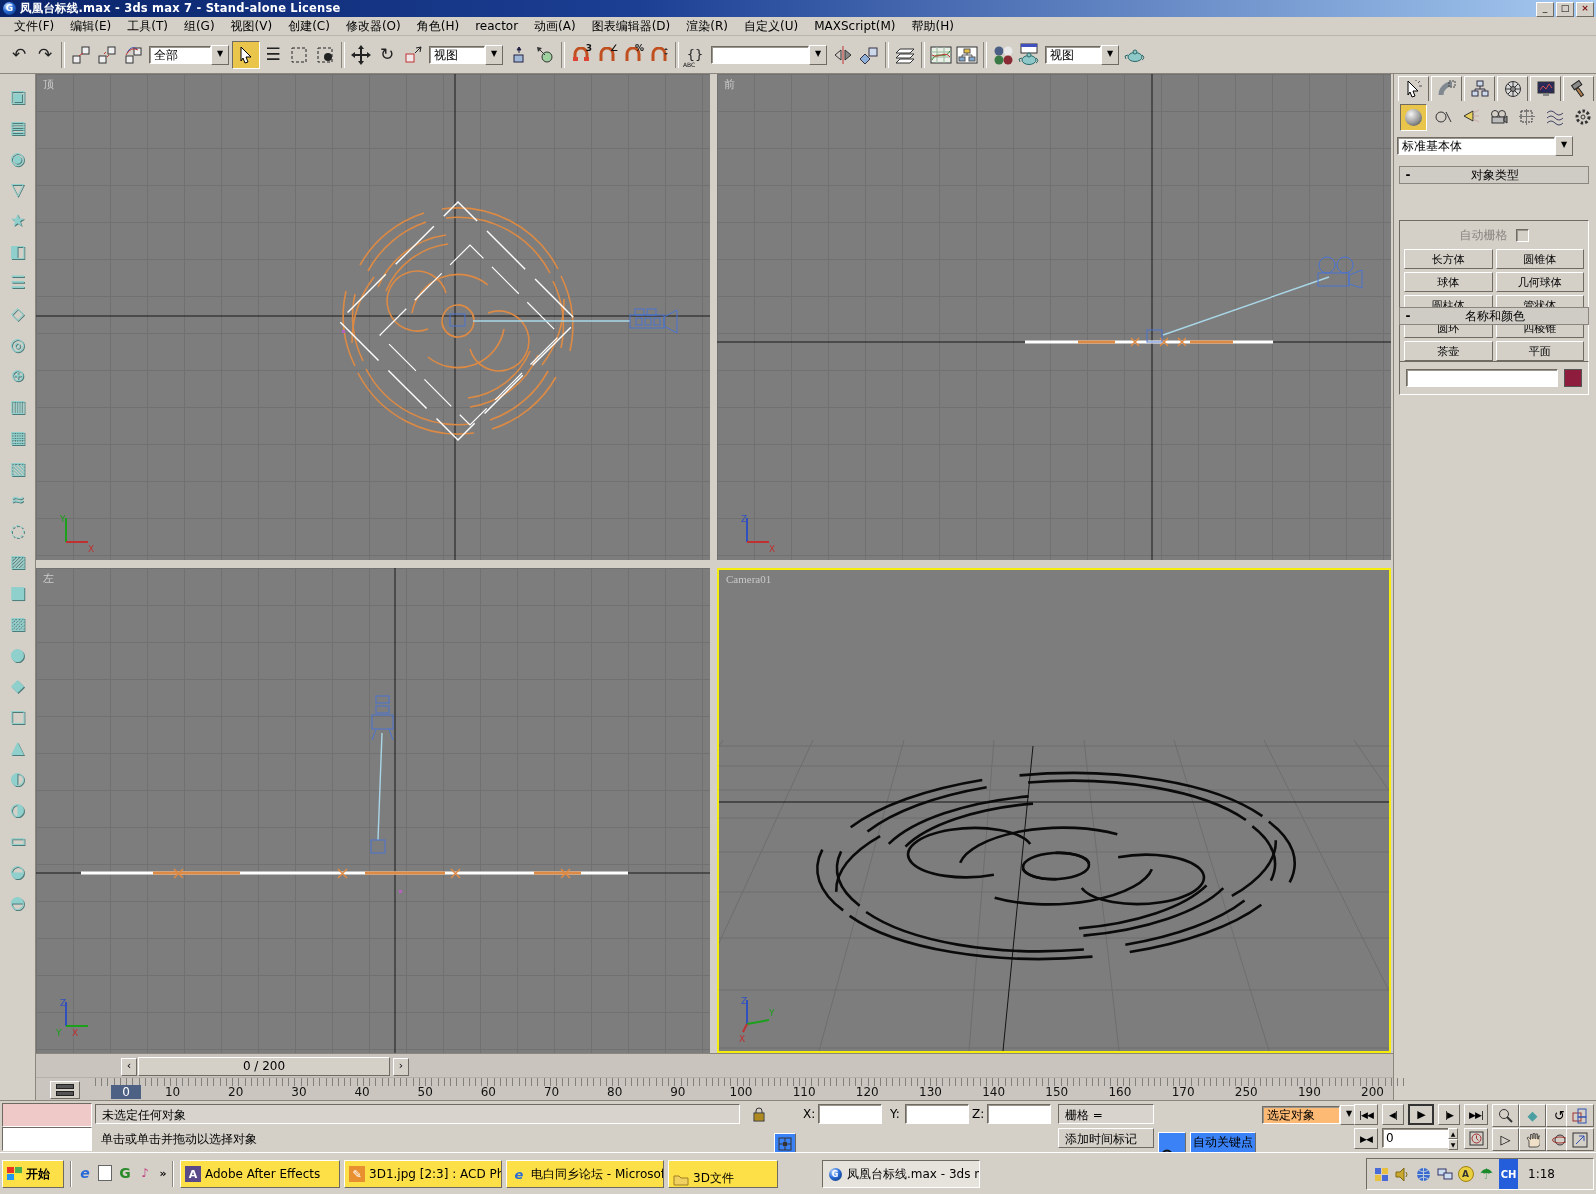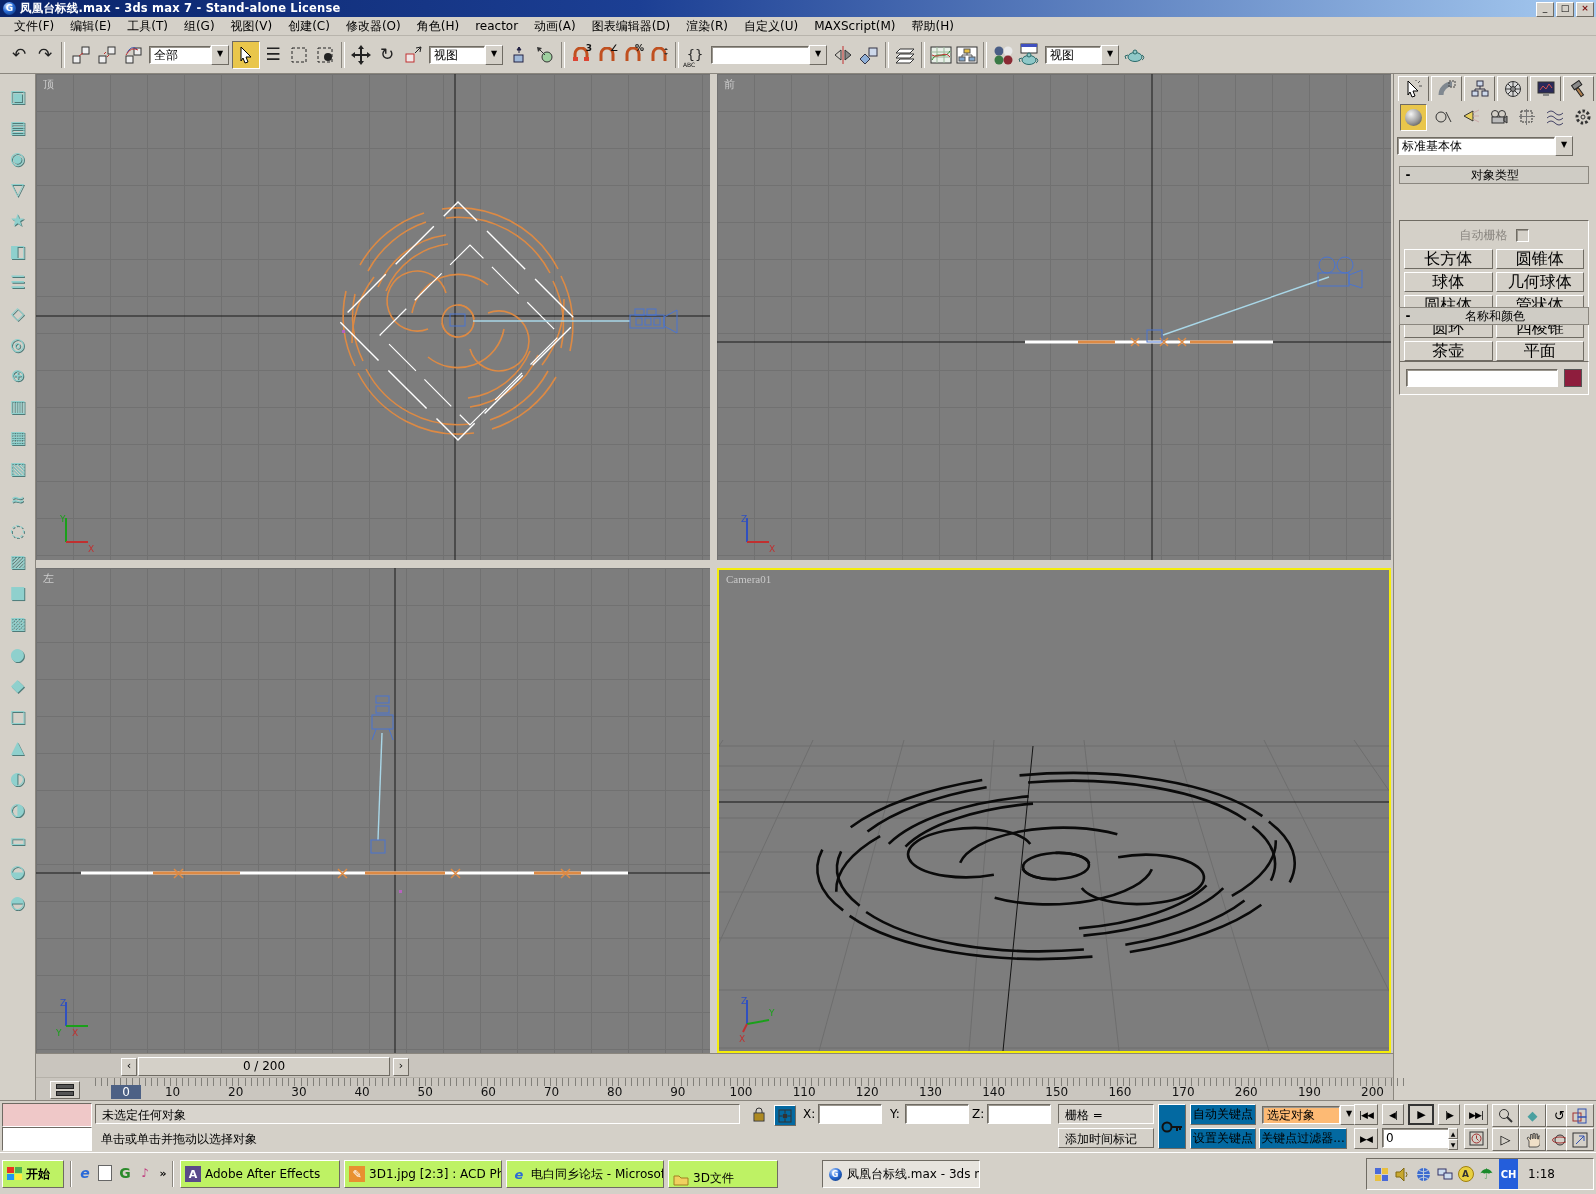--- a/index.html
+++ b/index.html
@@ -45,47 +45,47 @@
   .cptabs{position:absolute;left:4px;top:2px;display:flex;gap:2px;}
   .cptab{width:29px;height:24px;display:flex;align-items:center;justify-content:center;background:#d4d0c8;border:1px solid;border-color:#fff #6f6b63 #6f6b63 #fff;border-bottom:none;}
   .cpcats{position:absolute;left:6px;top:30px;display:flex;gap:3px;}
   .cpcat{width:25px;height:25px;display:flex;align-items:center;justify-content:center;}
   .cpcat.on{background:#e9c64b;border:1px solid;border-color:#6f6b63 #fff #fff #6f6b63;}
   .ball{width:17px;height:17px;border-radius:50%;background:radial-gradient(circle at 35% 30%,#f5f5f5,#9a9a9a 55%,#3c3c3c);}
   .rollout{position:absolute;left:5px;width:190px;}
   .rollhead{height:16px;background:#cfccc5;border:1px solid #8a867e;display:flex;align-items:center;font-size:12px;}
   .rollhead .minus{width:16px;text-align:center;font-weight:bold;}
   .rollhead .rtitle{flex:1;text-align:center;padding-right:14px;}
-  .obtn{height:18px;background:#d4d0c8;border:1px solid;border-color:#fff #6f6b63 #6f6b63 #fff;display:flex;align-items:center;justify-content:center;font-size:16px;}
+  .obtn{height:18px;background:#d4d0c8;border:1px solid;border-color:#fff #6f6b63 #6f6b63 #fff;display:flex;align-items:center;justify-content:center;font-size:11px;}
   
   #timeslider{left:36px;top:1053px;width:1357px;height:24px;background:#c9c5be;border-top:1px solid #8a867e;box-sizing:border-box;}
   .tsarrow{position:absolute;top:4px;width:14px;height:16px;background:#d4d0c8;border:1px solid;border-color:#fff #6f6b63 #6f6b63 #fff;text-align:center;line-height:14px;font-size:11px;}
   #tshandle{position:absolute;left:102px;top:3px;width:250px;height:17px;background:#d4d0c8;border:1px solid;border-color:#fff #6f6b63 #6f6b63 #fff;text-align:center;line-height:16px;font-size:12px;}
   #trackbar{left:36px;top:1077px;width:1357px;height:23px;background:#cac6bf;border-top:1px solid #b5b1a9;box-sizing:border-box;}
   #ruler{position:absolute;left:59px;top:0;width:1309px;height:23px;}
   #ruler .tickmarks{position:absolute;left:0;top:0;width:100%;height:8px;background:repeating-linear-gradient(90deg,#82807a 0 1px,transparent 1px 6.23px);}
   #ruler .ticklabels{position:absolute;left:0;top:7px;width:100%;display:flex;}
   #ruler .ticklabels span{flex:1;text-align:center;font-size:12px;color:#111;}
   #ruler .ticklabels span:first-child{background:#4d6185;color:#fff;flex:0 0 30px;margin-left:16px;}
   #minicurve{position:absolute;left:14px;top:3px;width:28px;height:16px;background:#d4d0c8;border:1px solid;border-color:#fff #6f6b63 #6f6b63 #fff;display:flex;flex-direction:column;align-items:center;justify-content:center;gap:2px;}
   #minicurve i{display:block;width:16px;height:3px;background:#555;border:1px solid #222;}
   
   #statusbar{left:0;top:1100px;width:1596px;height:52px;background:#d4d0c8;border-top:1px solid #8a867e;box-sizing:border-box;}
   .mini{position:absolute;left:2px;width:88px;height:22px;}
   #mini-pink{top:2px;background:#efc8c8;border:1px solid;border-color:#6f6b63 #fff #fff #6f6b63;}
   #mini-white{top:26px;background:#ffffff;border:1px solid;border-color:#6f6b63 #fff #fff #6f6b63;}
   .statusbox{position:absolute;left:95px;width:645px;height:20px;border:1px solid;border-color:#6f6b63 #fff #fff #6f6b63;padding:1px 6px;line-height:18px;box-sizing:border-box;background:#d8d4cd;}
   .xyz{position:absolute;top:3px;height:20px;line-height:20px;}
   .xyzfield{position:absolute;top:3px;width:62px;height:18px;}
-  .sbtn{position:absolute;height:21px;background:#0369a1;border:1px solid;border-color:#fff #6f6b63 #6f6b63 #fff;font-size:12px;display:flex;align-items:center;justify-content:center;box-sizing:border-box;}
+  .sbtn{position:absolute;height:21px;background:#3b82f6;border:1px solid;border-color:#fff #6f6b63 #6f6b63 #fff;font-size:12px;display:flex;align-items:center;justify-content:center;box-sizing:border-box;margin-top:28px;}
   .pbtn{position:absolute;top:3px;height:21px;background:#d4d0c8;border:1px solid;border-color:#fff #6f6b63 #6f6b63 #fff;display:flex;align-items:center;justify-content:center;font-size:9px;letter-spacing:-1px;box-sizing:border-box;}
   .navi{position:absolute;width:27px;height:23px;background:#d4d0c8;border:1px solid;border-color:#fff #6f6b63 #6f6b63 #fff;display:flex;align-items:center;justify-content:center;font-size:13px;box-sizing:border-box;}
   
   #taskbar{left:0;top:1152px;width:1596px;height:42px;background:#d4d0c8;border-top:1px solid #fff;box-sizing:border-box;}
-  .tbtn{position:absolute;top:7px;height:28px;background:#bef264;border:1px solid;border-color:#fff #6f6b63 #6f6b63 #fff;display:flex;align-items:center;padding:0 4px;box-sizing:border-box;font-size:12px;white-space:nowrap;overflow:hidden;}
+  .tbtn{position:absolute;top:7px;height:28px;background:#fde047;border:1px solid;border-color:#fff #6f6b63 #6f6b63 #fff;display:flex;align-items:center;padding:0 4px;box-sizing:border-box;font-size:12px;white-space:nowrap;overflow:hidden;}
   .tbtn.active{border-color:#6f6b63 #fff #fff #6f6b63;background:#e6e3dd;}
   .tbtn .ticon{width:16px;height:16px;flex:none;margin-right:4px;display:flex;align-items:center;justify-content:center;font-size:11px;font-weight:bold;}
   #start{font-weight:bold;}
   .flag{width:15px;height:14px;display:grid;grid-template-columns:7px 7px;grid-template-rows:6px 6px;gap:1px;margin-right:4px;}
   .flag i{display:block;}
   .ql{position:absolute;top:10px;width:18px;height:20px;display:flex;align-items:center;justify-content:center;font-weight:bold;}
   #tray{position:absolute;right:2px;top:5px;width:228px;height:32px;border:1px solid;border-color:#6f6b63 #fff #fff #6f6b63;display:flex;align-items:center;gap:4px;padding:0 6px;box-sizing:border-box;}
   .trayic{width:17px;height:17px;display:flex;align-items:center;justify-content:center;font-size:13px;flex:none;}
   #lang{width:19px;height:30px;background:#245edb;color:#fff;font-size:10px;font-weight:bold;display:flex;align-items:center;justify-content:center;}
   #clock{margin-left:6px;font-size:12px;}
@@ -659,21 +659,21 @@
           <span>80</span>
           <span>90</span>
           <span>100</span>
           <span>110</span>
           <span>120</span>
           <span>130</span>
           <span>140</span>
           <span>150</span>
           <span>160</span>
           <span>170</span>
-          <span>260</span>
+          <span>250</span>
           <span>190</span>
           <span>200</span>
         </div>
     </div>
   </div>
 
   <div id="statusbar" class="abs">
     <div class="mini" id="mini-pink"></div>
     <div class="mini" id="mini-white"></div>
 

